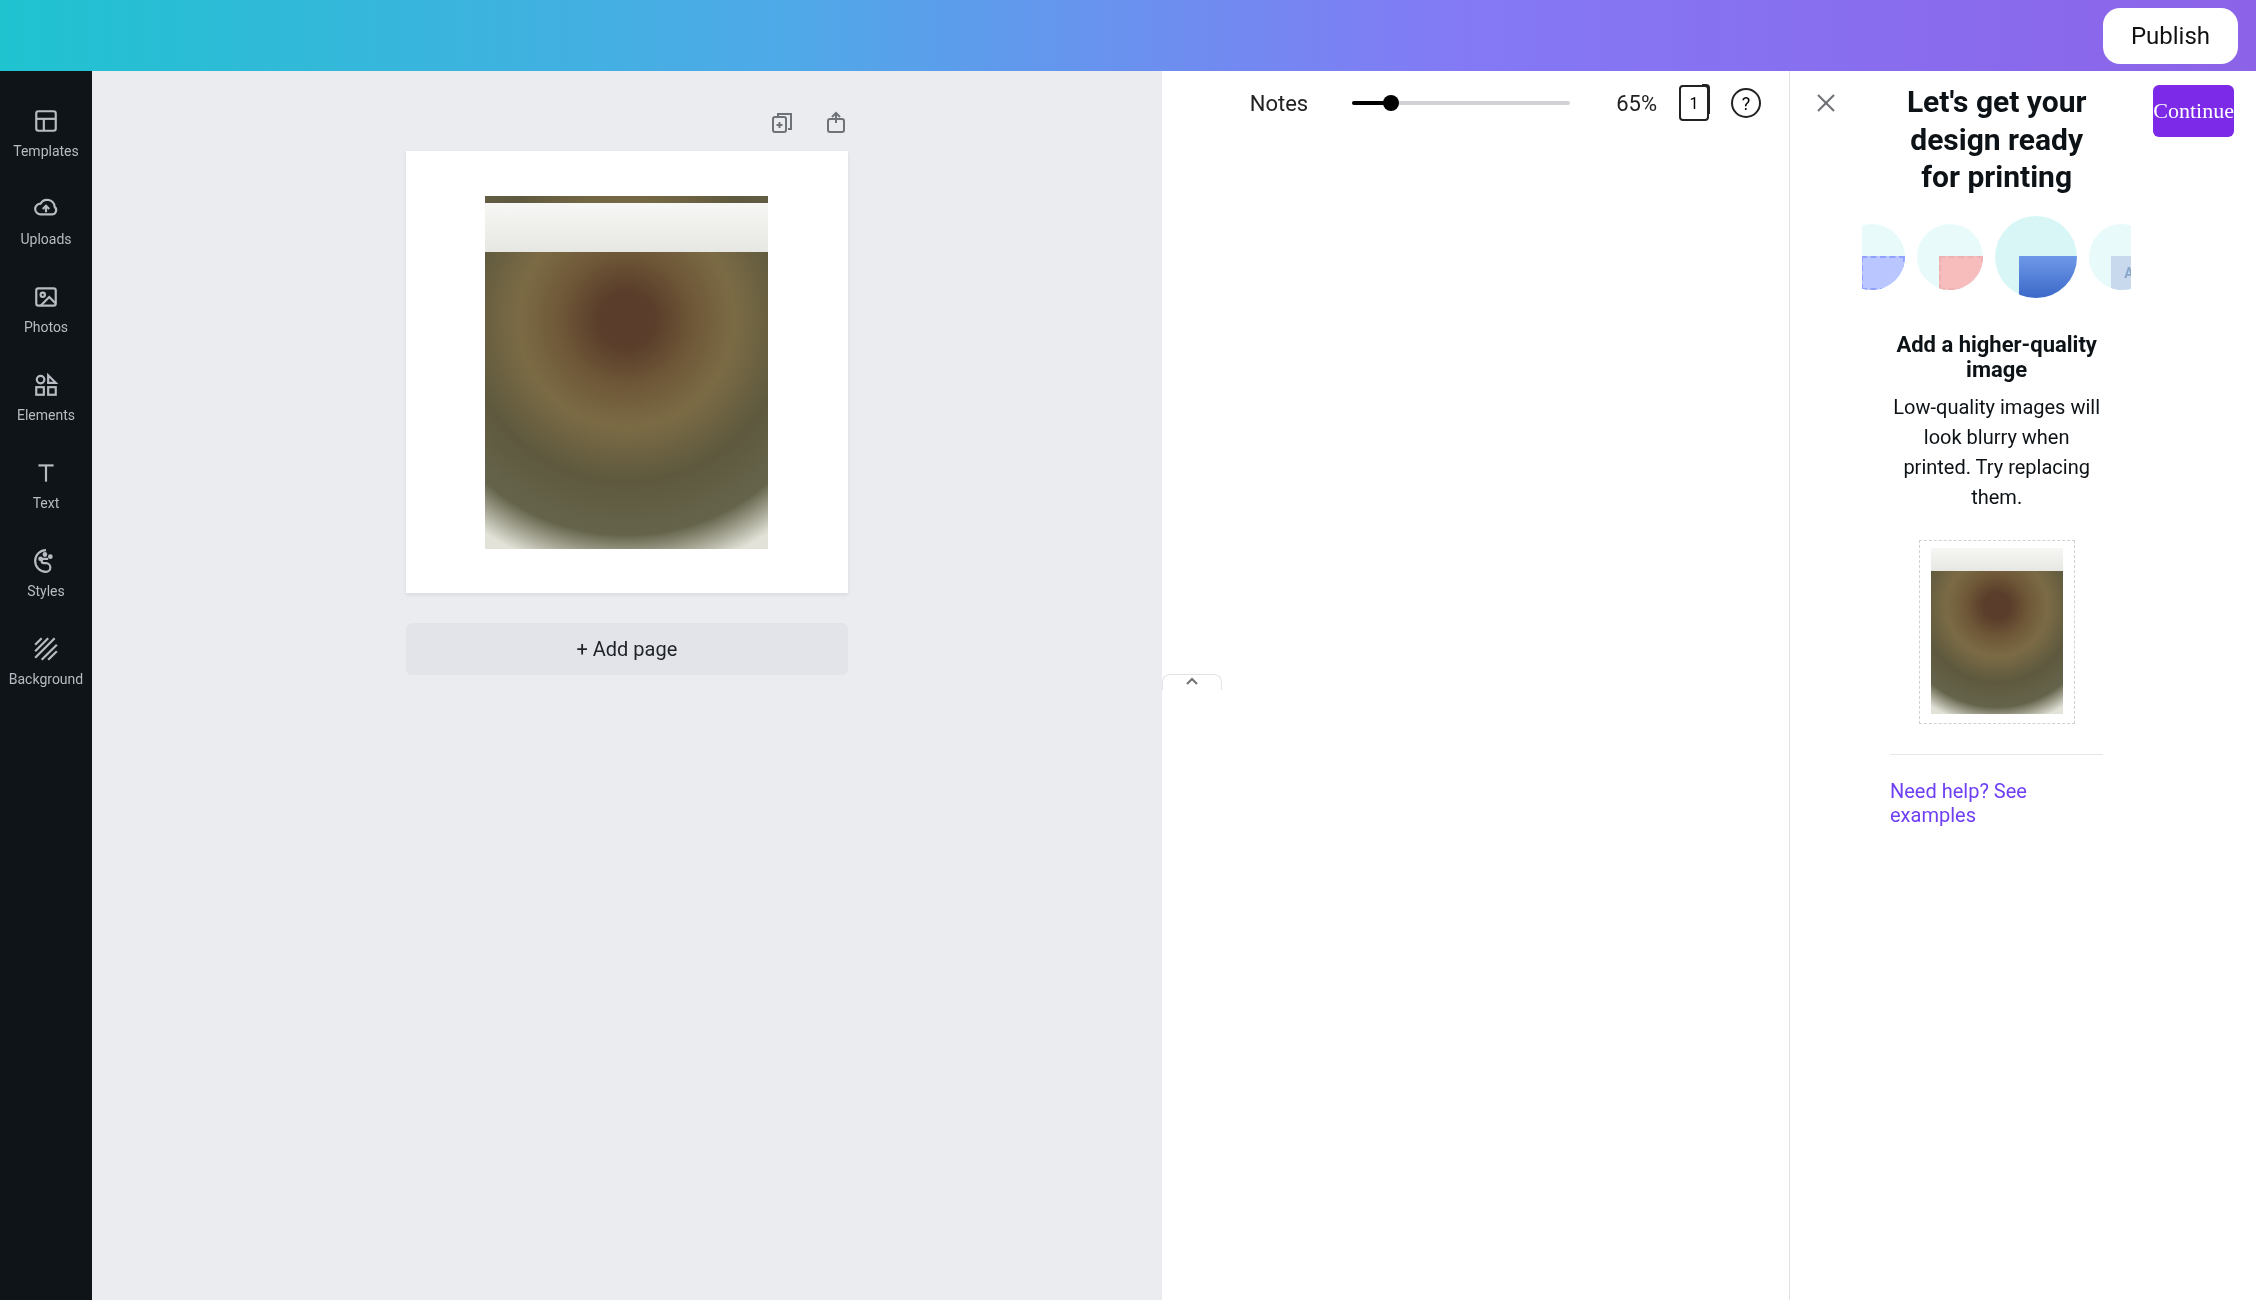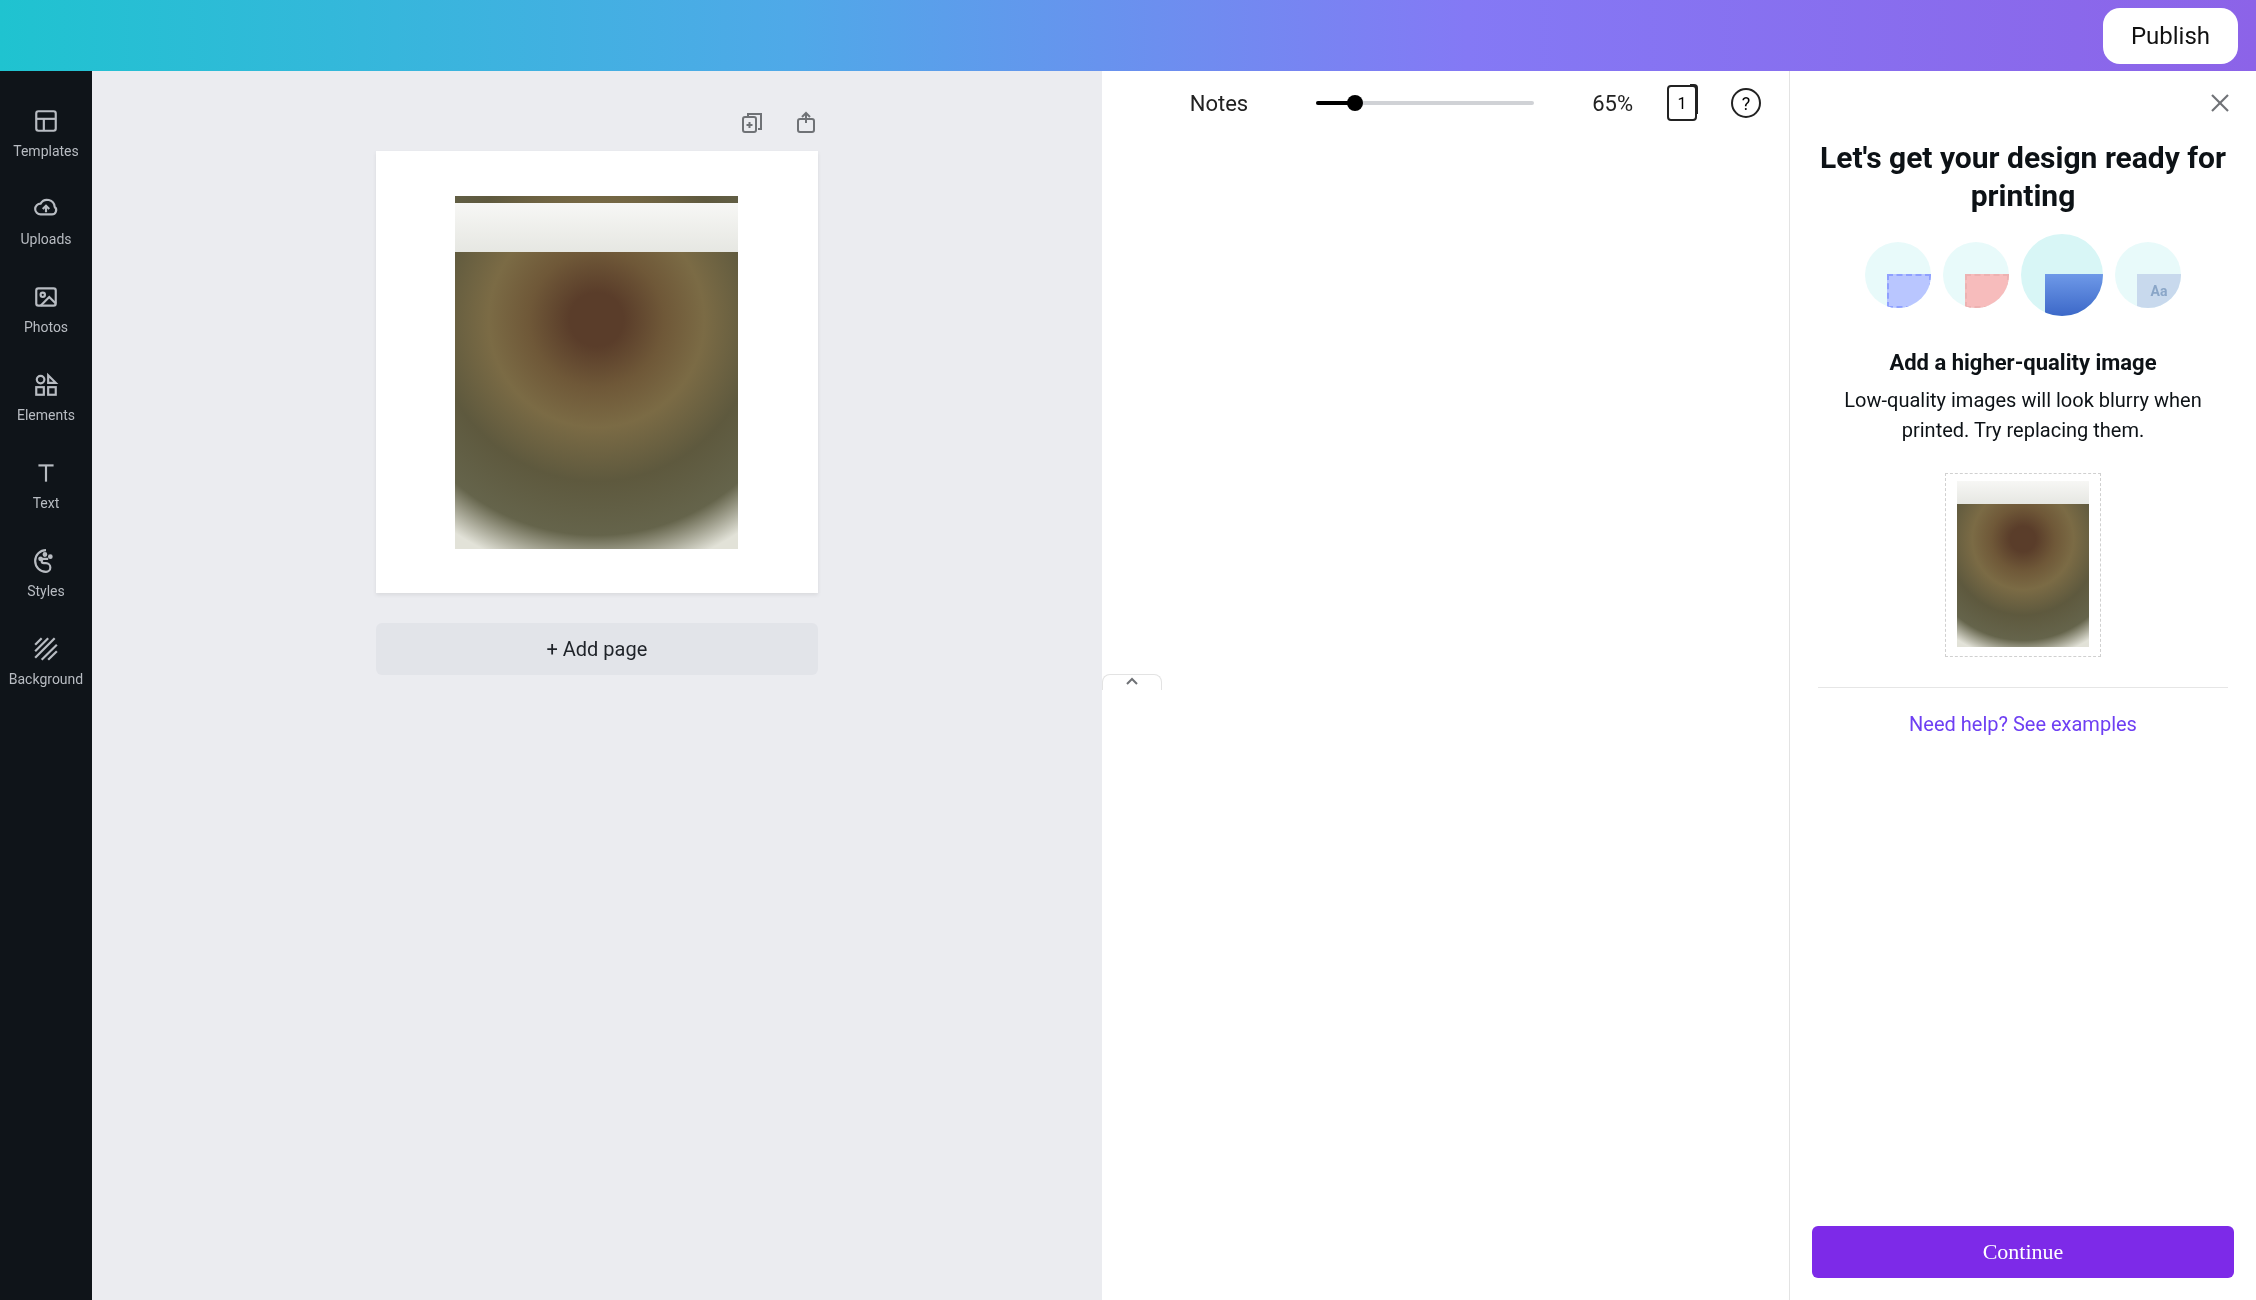--- a/index.html
+++ b/index.html
@@ -29,34 +29,34 @@
 .canvas-col { flex:1; display:flex; flex-direction:row; min-width:0; border-right:1px solid #e3e3e3; background:#fff; }
 .canvas-toolbar { height:61px; background:#fff; border-bottom:1px solid #e3e3e3; }
 .canvas-scroll { flex:1; background:#ebecf0; overflow:auto; display:flex; flex-direction:column; align-items:center; padding:40px 0; gap:30px; }
 .page-actions { width:442px; display:flex; justify-content:flex-end; gap:30px; margin-bottom:-14px; }
 .page-action-icon { width:24px; height:24px; cursor:pointer; }
 .page-card { width:442px; height:442px; background:#fff; box-shadow:0 2px 4px rgba(0,0,0,0.08); display:flex; align-items:center; justify-content:center; }
 .page-image { width:283px; height:353px; background:radial-gradient(circle at 50% 35%,#5a3d2a 10%,#6f5838 25%,#7b6b45 40%,#5e593e 60%,#65644b 80%,#e2e2d8 95%); position:relative; overflow:hidden; }
 .page-image::before { content:""; position:absolute; top:2%; left:0; right:0; height:14%; background:linear-gradient(#f7f7f5,#e6e7e2); }
 .add-page-btn { width:442px; height:52px; background:#e2e4e9; border:none; border-radius:6px; color:#1f2329; font-size:20px; cursor:pointer; }
 .collapse-handle { width:60px; height:16px; background:#fff; border:1px solid #e3e3e3; border-bottom:none; border-radius:8px 8px 0 0; display:flex; align-items:center; justify-content:center; align-self:center; margin-top:-8px; cursor:pointer; }
-.bottom-bar { height:64px; background:#fff; display:flex; align-items:center; padding:0 28px; gap:34px; }
+.bottom-bar { height:64px; background:#fff; display:flex; align-items:center; padding:0 28px; gap:22px; }
 .notes-btn { font-size:22px; color:#222; background:none; border:none; cursor:pointer; }
 .bottom-spacer { flex:1; }
 .zoom-slider { display:flex; align-items:center; gap:0; }
 .slider-track { width:218px; height:4px; background:#d0d2d6; position:relative; border-radius:2px; }
 .slider-fill { position:absolute; left:0; top:0; height:100%; width:18%; background:#000; border-radius:2px; }
 .slider-thumb { position:absolute; left:18%; top:50%; width:16px; height:16px; background:#000; border-radius:50%; transform:translate(-50%,-50%); }
 .zoom-label { font-size:22px; color:#222; margin-left:24px; }
 .page-count { width:30px; height:36px; border:2px solid #222; border-radius:4px; display:flex; align-items:center; justify-content:center; font-size:16px; cursor:pointer; position:relative; }
 .page-count::after { content:""; position:absolute; right:-3px; top:-3px; bottom:5px; width:6px; border:2px solid #222; border-left:none; border-bottom:none; border-radius:0 4px 0 0; }
 .help-btn { width:30px; height:30px; border:2px solid #222; border-radius:50%; display:flex; align-items:center; justify-content:center; font-size:18px; cursor:pointer; }
 
 
-.right-panel { width:466px; background:#fff; display:flex; flex-direction:column; }
+.right-panel { width:466px; background:#fff; display:flex; flex-direction:row; }
 .panel-close-row { display:flex; justify-content:flex-end; padding:20px 24px 12px; }
 .panel-close { width:24px; height:24px; cursor:pointer; }
 .panel-body { flex:1; overflow:auto; padding:0 28px; display:flex; flex-direction:column; align-items:center; }
 .panel-title { font-size:30px; font-weight:700; text-align:center; color:#0d1216; line-height:1.25; margin:12px 0 28px; }
 .step-row { display:flex; gap:12px; margin-bottom:34px; }
 .step-dot { width:66px; height:66px; border-radius:50%; background:#e8fafa; position:relative; overflow:hidden; }
 .step-dot.active { width:82px; height:82px; margin-top:-8px; background:#d8f6f6; }
 .step-inner { position:absolute; right:0; bottom:0; width:44px; height:34px; }
 .s1 .step-inner { background:#b9c6ff; border:2px dashed #8fa0ff; }
 .s2 .step-inner { background:#f7bcbc; border:2px dashed #edb1b1; }

